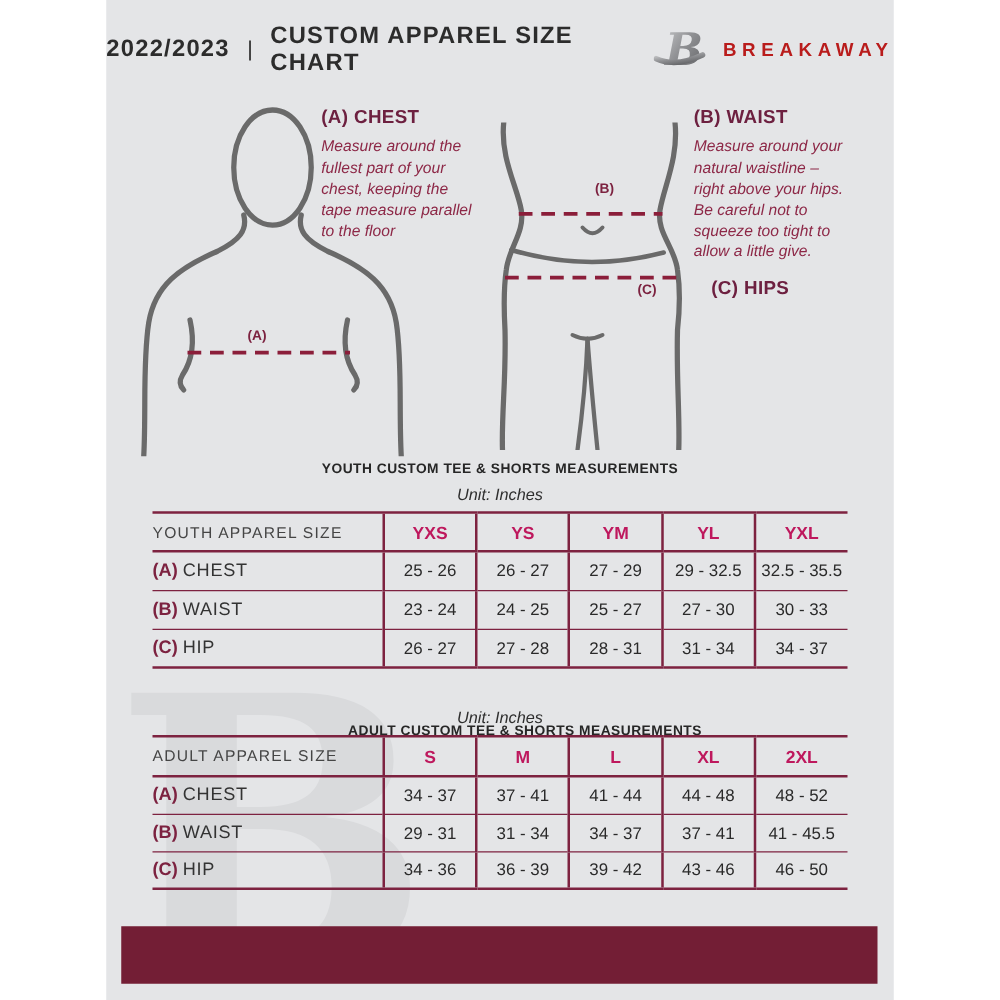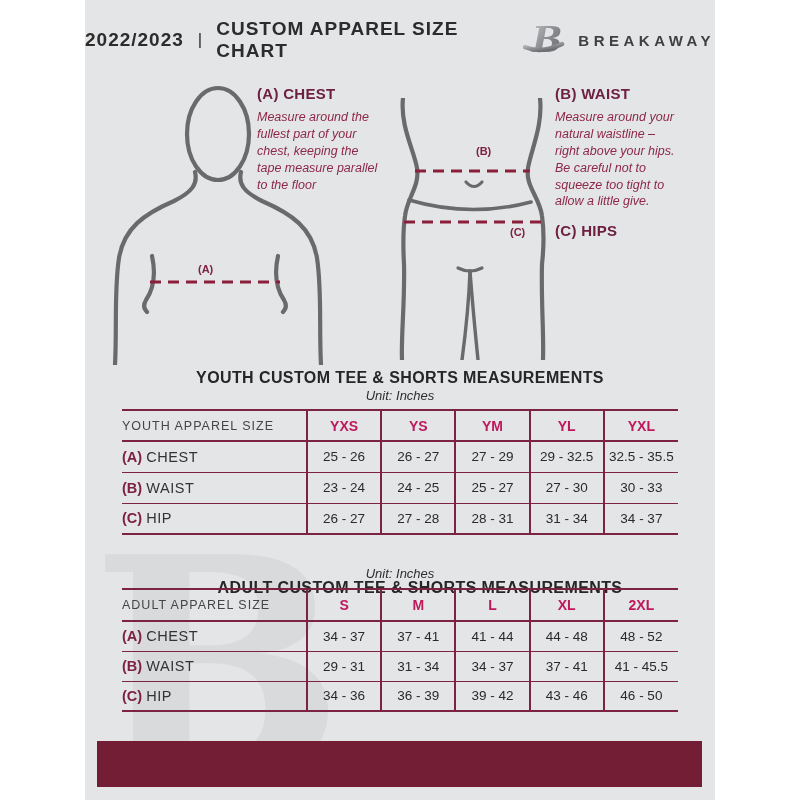--- a/index.html
+++ b/index.html
@@ -24,21 +24,21 @@
   
   .header {
     position:absolute; top:16px; left:0; width:100%; height:48px;
     display:flex; align-items:center; justify-content:flex-start; gap:12px;
   }
   .hdr-year, .hdr-title {
     font-weight:700; font-size:19px; letter-spacing:1px; color:#2c2c2c;
   }
   .hdr-sep { font-size:17px; color:#2c2c2c; font-weight:400; padding:0 2px; }
   .logo { display:flex; align-items:center; gap:9px; margin-left:10px; }
-  .brand { font-weight:700; font-size:15px; letter-spacing:4.5px; color:#404040; }
+  .brand { font-weight:700; font-size:15px; letter-spacing:4.5px; color:#b91c1c; }
 
   
   .fig { position:absolute; }
   .fig svg { display:block; }
   .outline { fill:none; stroke:#6a6a6a; stroke-width:4.2; stroke-linecap:round; }
   .dash { stroke:#8b1e3a; stroke-width:3; stroke-dasharray:11 7; fill:none; }
   .fig-label {
     position:absolute; font-weight:700; font-size:11px; color:#7c2240;
   }
 
@@ -46,21 +46,21 @@
   .instr { position:absolute; }
   .instr-title { font-weight:700; font-size:15px; color:#6d2040; letter-spacing:0.3px; }
   .instr-text {
     margin-top:7px; font-style:italic; font-size:12.5px; line-height:1.35;
     color:#8d2847; white-space:pre-line;
   }
 
   
   .sec-title {
     position:absolute; left:0; width:100%; text-align:center;
-    font-weight:700; font-size:16px; color:#262626; letter-spacing:0.4px;
+    font-weight:700; font-size:11px; color:#262626; letter-spacing:0.4px;
   }
   .sec-unit {
     position:absolute; left:0; width:100%; text-align:center;
     font-style:italic; font-size:13px; color:#2e2e2e;
   }
 
   
   .size-table {
     position:absolute; left:37px; width:556px;
     border-collapse:collapse; table-layout:fixed;
@@ -155,21 +155,21 @@
   </div>
   <div class="instr" style="left:470px; top:85px; width:152px;">
     <div class="instr-title">(B) WAIST</div>
     <div class="instr-text">Measure around your
 natural waistline –
 right above your hips.
 Be careful not to
 squeeze too tight to
 allow a little give.</div>
   </div>
-  <div class="instr" style="left:470px; top:222px; width:158px;">
+  <div class="instr" style="left:484px; top:222px; width:158px;">
     <div class="instr-title">(C) HIPS</div>
   </div>
 
   <div class="sec-title" style="top:369px;">YOUTH CUSTOM TEE &amp; SHORTS MEASUREMENTS</div>
   <div class="sec-unit" style="top:388px;">Unit: Inches</div>
 
   <table class="size-table" id="youth-table" style="top:409px;">
     <colgroup>
         <col class="col-label">
         <col>

